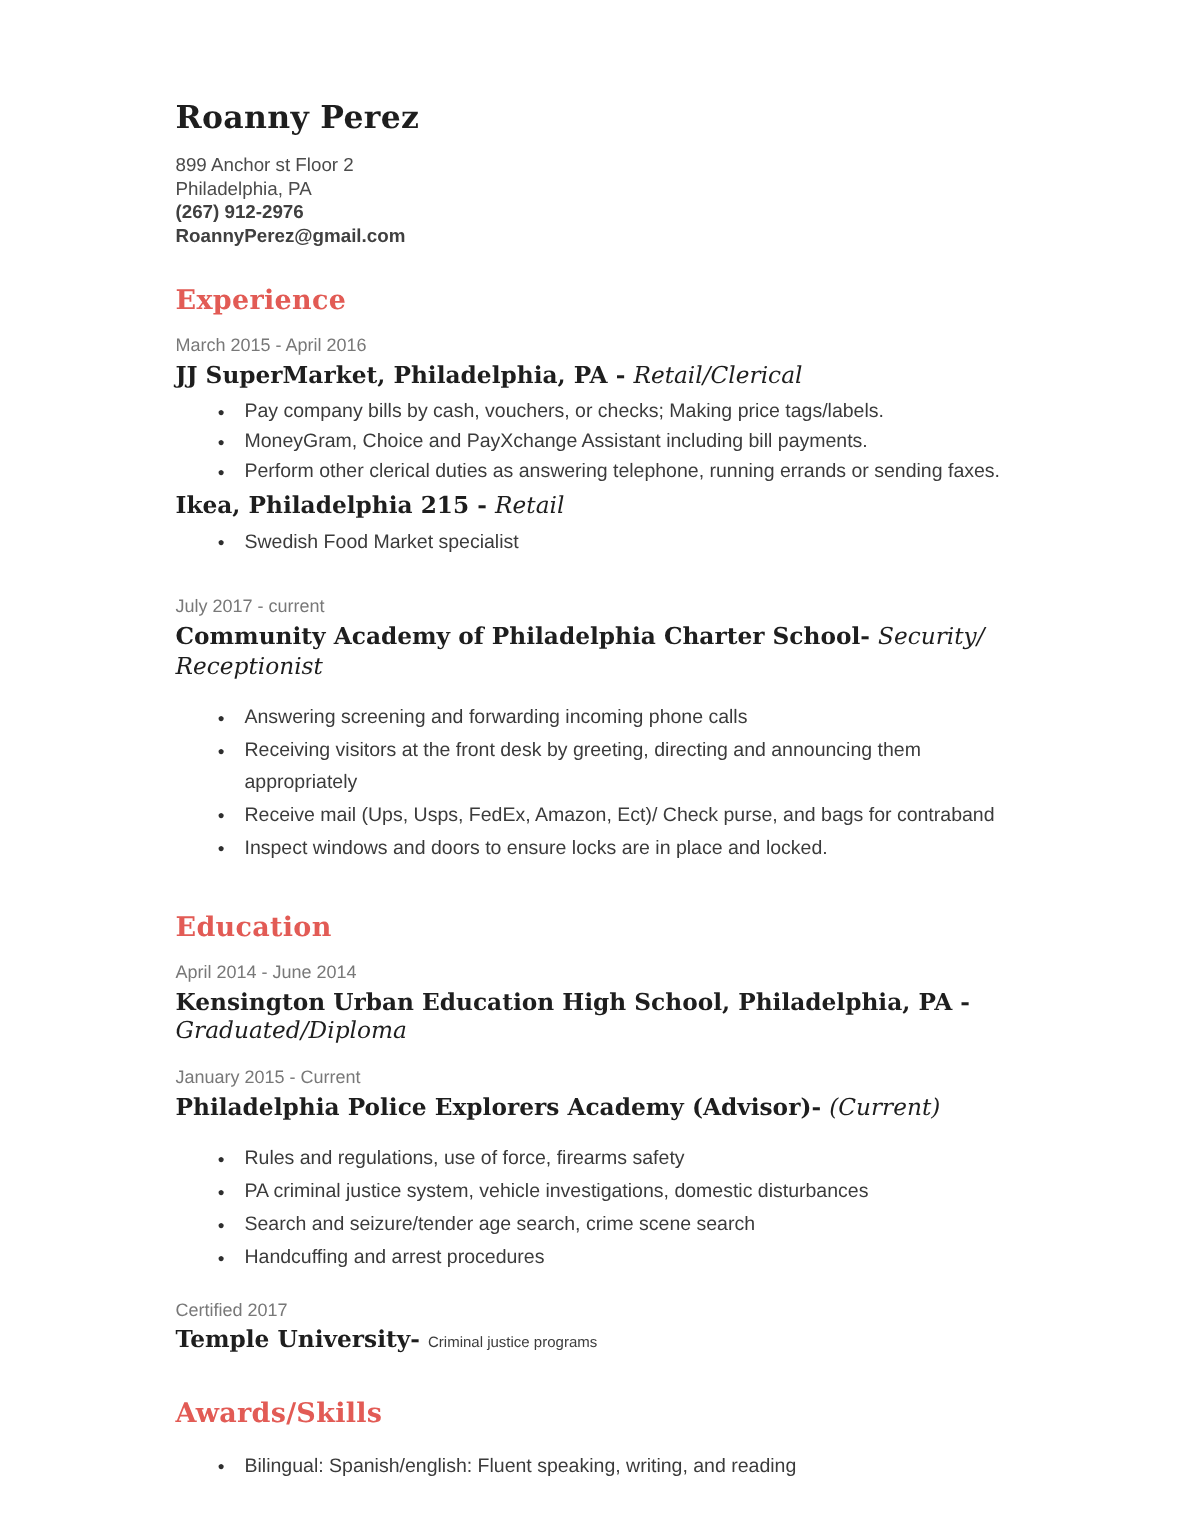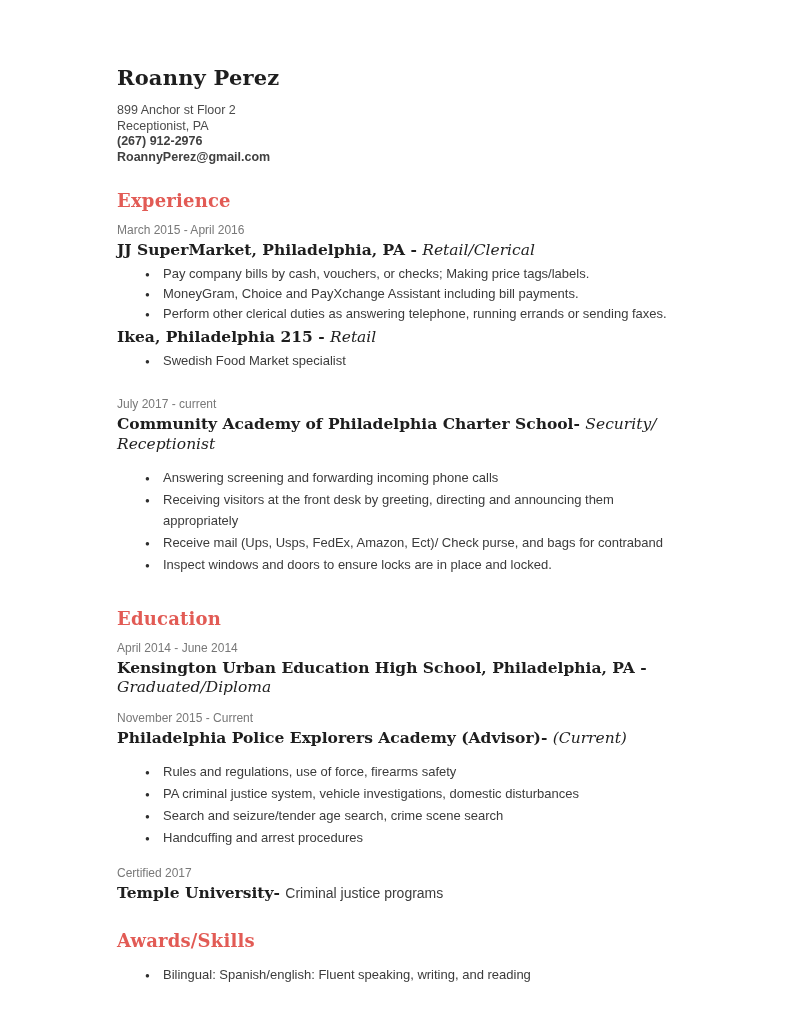--- a/index.html
+++ b/index.html
@@ -60,21 +60,21 @@
     margin-top: 3px;
   }
   .entry-title .role {
     font-weight: 400;
     font-style: italic;
   }
   .entry-title .role-plain {
     font-family: "Liberation Sans", sans-serif;
     font-weight: 400;
     font-style: normal;
-    font-size: 14px;
+    font-size: 10px;
     color: #3c3c3c;
   }
 
   .mt-exp1 { margin-top: 12px; }
   .mt-next { margin-top: 26px; }
 
   ul.bullets {
     list-style: none;
     margin-top: 4px;
     padding-left: 28px;
@@ -98,21 +98,21 @@
   ul.bullets.spaced li { line-height: 21px; margin-bottom: 1px; }
 </style>
 </head>
 <body>
 
 <div class="page">
 
   <h1 class="name">Roanny Perez</h1>
   <div class="contact">
     <div>899 Anchor st Floor 2</div>
-    <div>Receptionist, PA</div>
+    <div>Philadelphia, PA</div>
     <div class="strong">(267) 912-2976</div>
     <div class="strong">RoannyPerez@gmail.com</div>
   </div>
 
   <h2 class="section-heading sec-experience">Experience</h2>
 
   <div>
     <div class="dates mt-exp1">March 2015 - April 2016</div>
     <div class="entry-title">
       <span>JJ SuperMarket, Philadelphia, PA -</span>
@@ -153,21 +153,21 @@
 
   <div>
     <div class="dates mt-exp1">April  2014 - June 2014</div>
     <div class="entry-title">
       <span>Kensington Urban Education High School, Philadelphia, PA -</span>
       <span class="role">Graduated/Diploma</span>
     </div>
   </div>
 
   <div>
-    <div class="dates" style="margin-top:14px;">November  2015 - Current</div>
+    <div class="dates" style="margin-top:14px;">January  2015 - Current</div>
     <div class="entry-title">
       <span>Philadelphia Police Explorers Academy (Advisor)-</span>
       <span class="role">(Current)</span>
     </div>
     <ul class="bullets spaced">
       <li>Rules and regulations, use of force, firearms safety</li>
       <li>PA criminal justice system, vehicle investigations, domestic disturbances</li>
       <li>Search and seizure/tender age search, crime scene search</li>
       <li>Handcuffing and arrest procedures</li>
     </ul>

